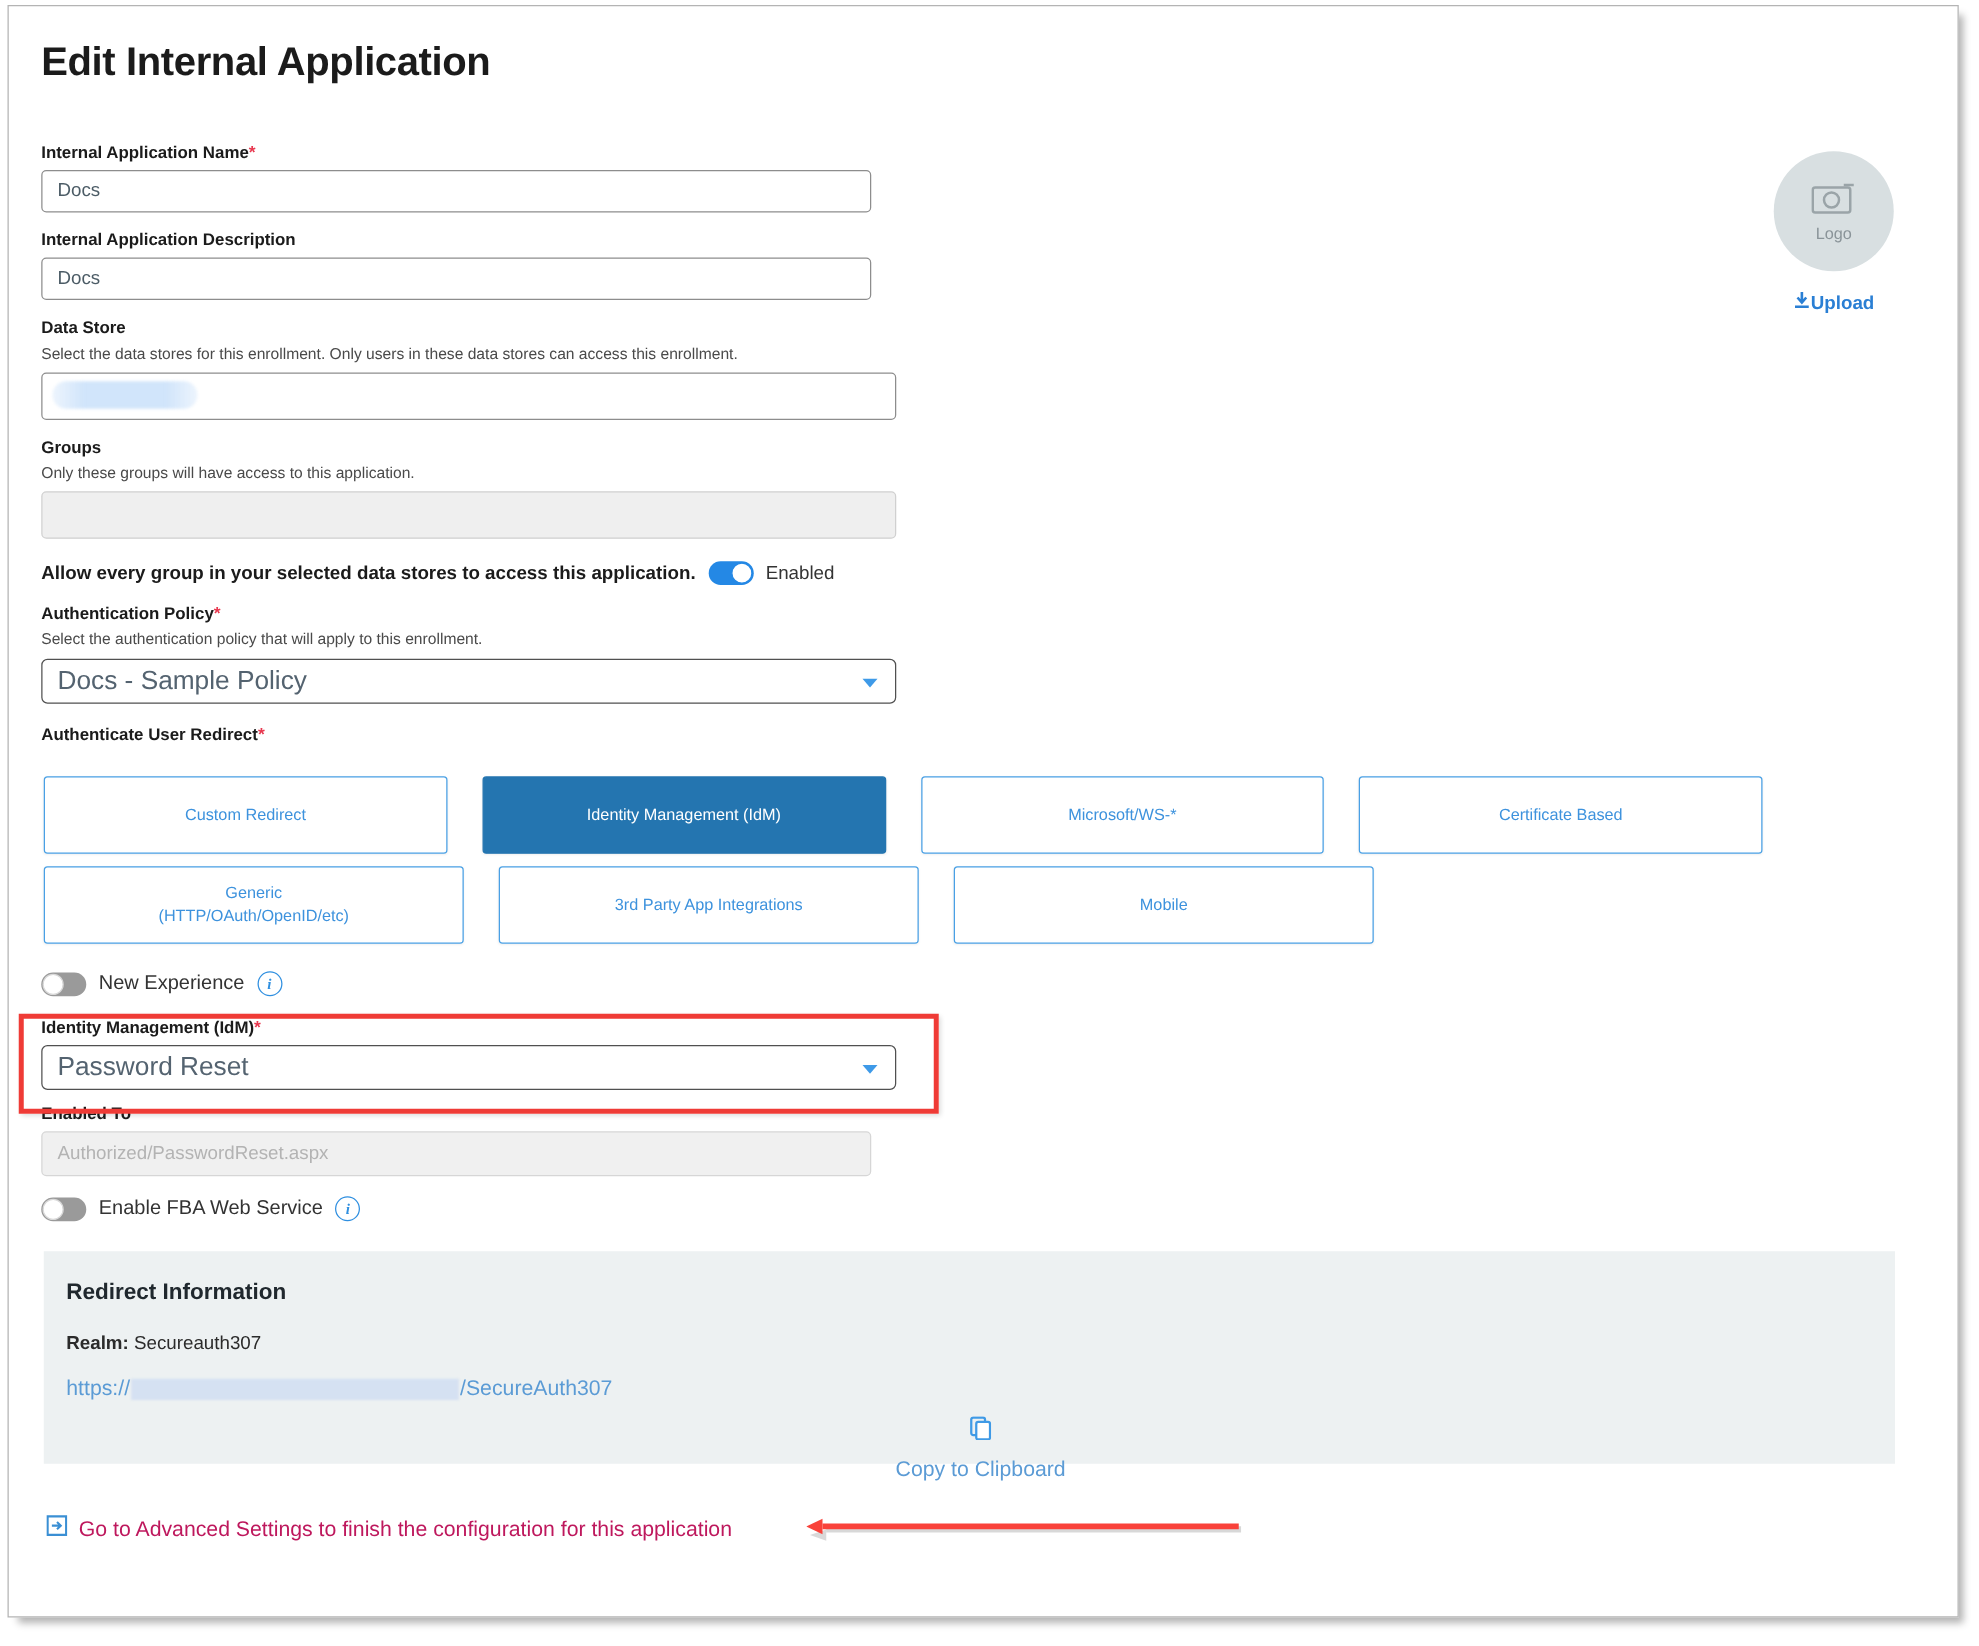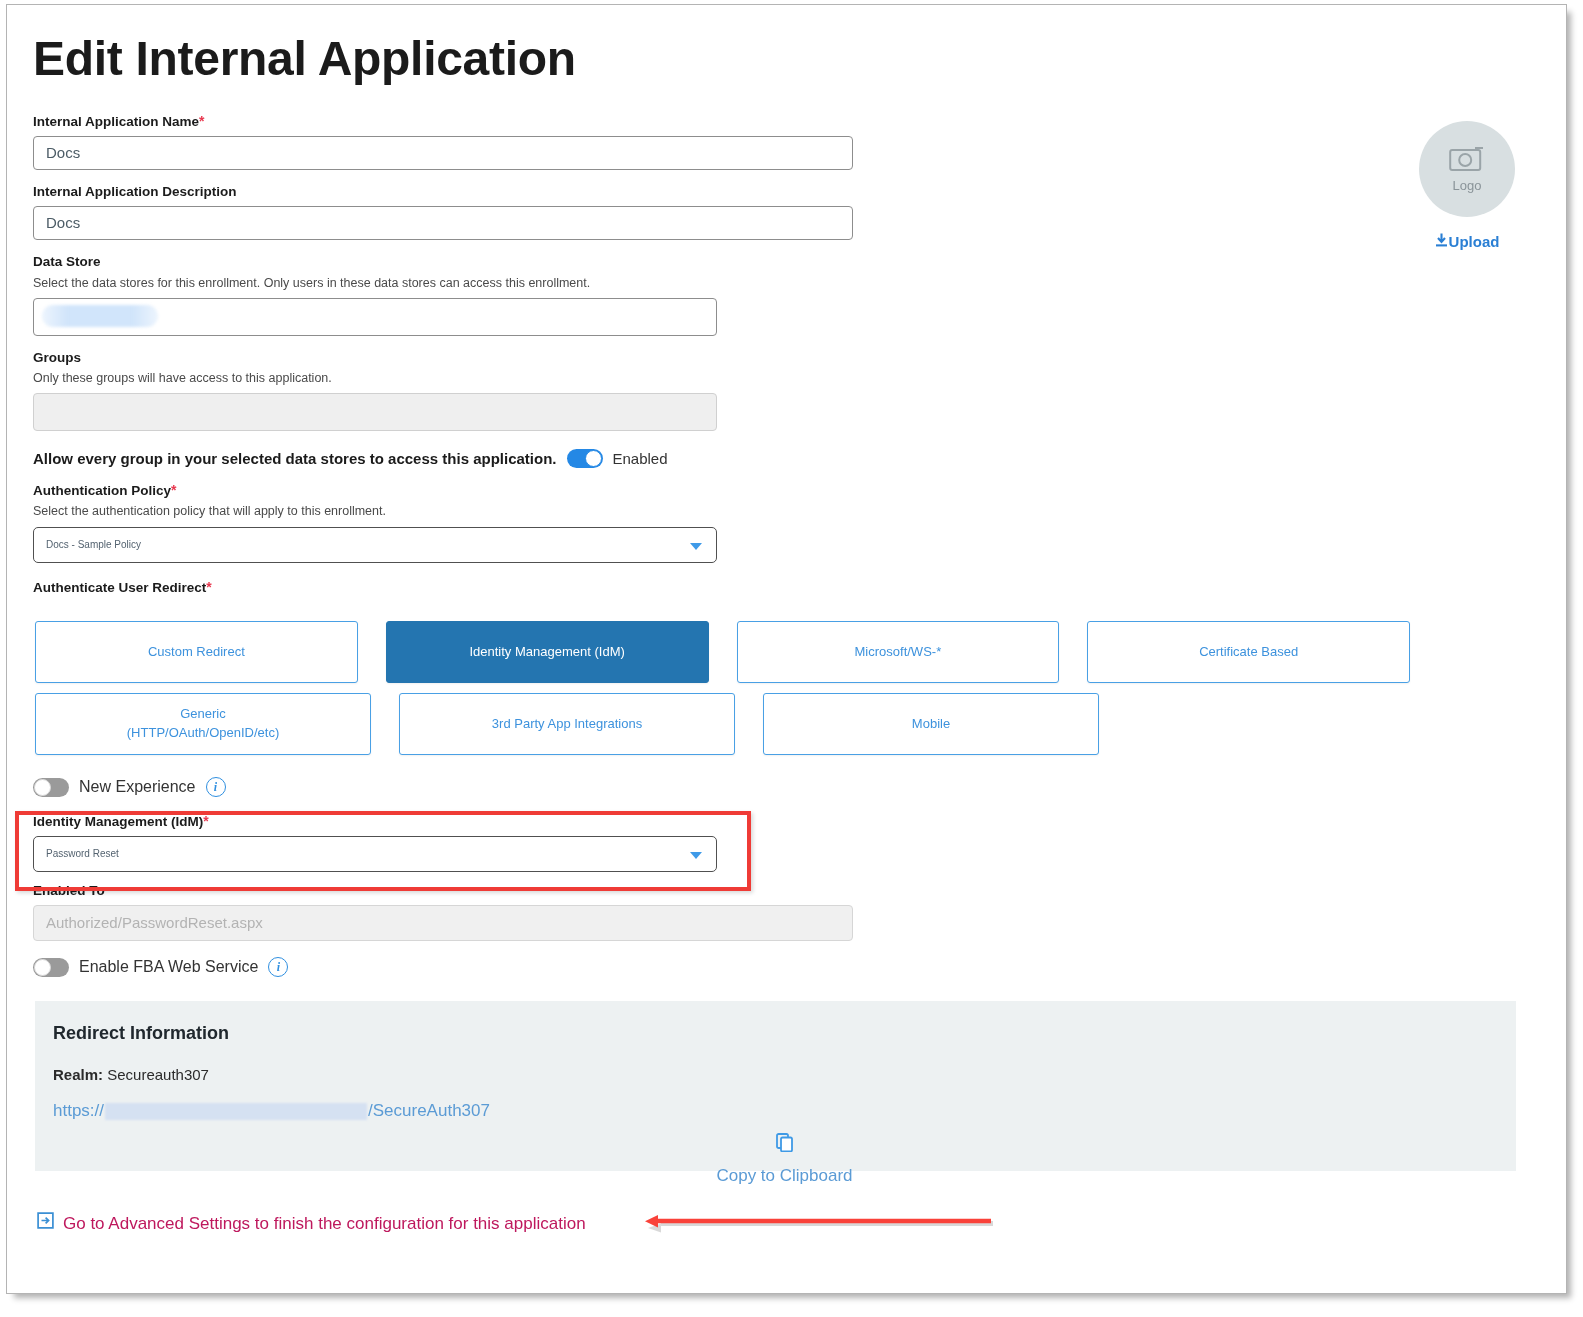--- a/index.html
+++ b/index.html
@@ -37,21 +37,21 @@
     height: 100%;
     box-sizing: border-box;
     padding: 0;
   }
 
   
   .page-title {
     position: absolute;
     left: 26px;
     top: 26px;
-    font-size: 48px;
+    font-size: 32px;
     font-weight: bold;
     color: #1b1b1b;
     letter-spacing: -0.3px;
   }
 
   
   .form {
     position: absolute;
     left: 26px;
     top: 108px;
@@ -70,21 +70,21 @@
     font-size: 14px;
   }
   .field-help {
     font-size: 12.5px;
     color: #4a4a4a;
     margin: -2px 0 7px 0;
     line-height: 1.3;
   }
   .text-input {
     box-sizing: border-box;
-    width: 820px;
+    width: 664px;
     height: 34px;
     border: 1px solid #8d8d8d;
     border-radius: 4px;
     background: #ffffff;
     font-size: 15px;
     color: #4c5c66;
     padding: 0 12px;
     line-height: 32px;
     font-family: "Liberation Sans", sans-serif;
     margin-bottom: 14px;
@@ -188,21 +188,21 @@
     border: 1px solid #505050;
     border-radius: 5px;
     background: #ffffff;
     margin-bottom: 16px;
   }
   .select .value {
     position: absolute;
     left: 12px;
     top: 0;
     line-height: 34px;
-    font-size: 10px;
+    font-size: 21px;
     color: #546370;
   }
   .select .caret {
     position: absolute;
     right: 14px;
     top: 15px;
     width: 0; height: 0;
     border-left: 6px solid transparent;
     border-right: 6px solid transparent;
     border-top: 7px solid #3e9ae8;

